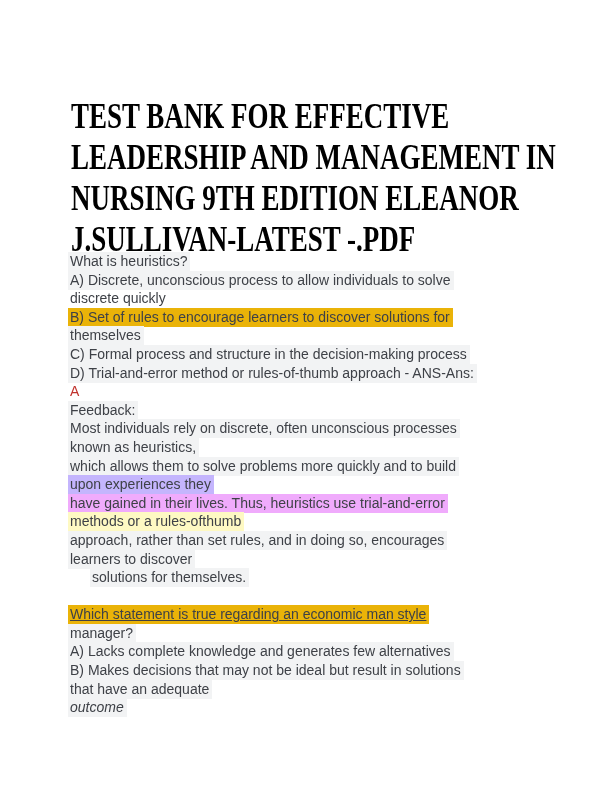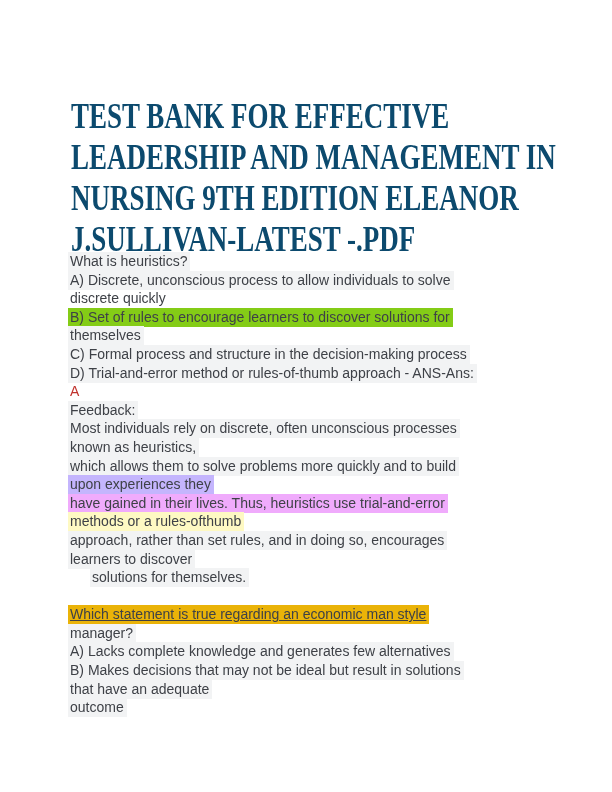--- a/index.html
+++ b/index.html
@@ -61,48 +61,48 @@
   }
   .doc-body .answer {
     color: #c0312c;
   }
 </style>
 </head>
 <body>
 
 <div class="page">
 
-  <h1 class="doc-title" style="color: #0c4a6e;">
+  <h1 class="doc-title" style="color: #000000;">
     <div class="tline"><span>TEST BANK FOR EFFECTIVE</span></div>
     <div class="tline"><span>LEADERSHIP AND MANAGEMENT IN</span></div>
     <div class="tline"><span>NURSING 9TH EDITION ELEANOR</span></div>
     <div class="tline"><span>J.SULLIVAN-LATEST -.PDF</span></div>
   </h1>
 
   <div class="doc-body" style="color: rgb(62, 65, 71);">
       <div class="line"><span class="hl" style="background: rgb(242, 243, 244);">What is heuristics?</span></div>
       <div class="line"><span class="hl" style="background: rgb(242, 243, 244);">A) Discrete, unconscious process to allow individuals to solve</span></div>
       <div class="line"><span class="plain">discrete quickly</span></div>
-      <div class="line"><span class="hl" style="background: #84cc16;">B) Set of rules to encourage learners to discover solutions for</span></div>
+      <div class="line"><span class="hl" style="background: #eab308;">B) Set of rules to encourage learners to discover solutions for</span></div>
       <div class="line"><span class="hl" style="background: rgb(242, 243, 244);">themselves</span></div>
       <div class="line"><span class="hl" style="background: rgb(242, 243, 244);">C) Formal process and structure in the decision-making process</span></div>
       <div class="line"><span class="hl" style="background: rgb(242, 243, 244);">D) Trial-and-error method or rules-of-thumb approach - ANS-Ans:</span></div>
       <div class="line"><span class="plain answer" style="color: rgb(192, 49, 44);">A</span></div>
       <div class="line"><span class="hl" style="background: rgb(242, 243, 244);">Feedback:</span></div>
       <div class="line"><span class="hl" style="background: rgb(242, 243, 244);">Most individuals rely on discrete, often unconscious processes</span></div>
       <div class="line"><span class="hl" style="background: rgb(242, 243, 244);">known as heuristics,</span></div>
       <div class="line"><span class="hl" style="background: rgb(242, 243, 244);">which allows them to solve problems more quickly and to build</span></div>
       <div class="line"><span class="hl" style="background: #c4b5fd;">upon experiences they</span></div>
       <div class="line"><span class="hl" style="background: #f0abfc;">have gained in their lives. Thus, heuristics use trial-and-error</span></div>
       <div class="line"><span class="hl" style="background: #fef9c3;">methods or a rules-ofthumb</span></div>
       <div class="line"><span class="hl" style="background: rgb(242, 243, 244);">approach, rather than set rules, and in doing so, encourages</span></div>
       <div class="line"><span class="hl" style="background: rgb(242, 243, 244);">learners to discover</span></div>
       <div class="line"><span class="hl" style="background: rgb(242, 243, 244); margin-left: 20px;">solutions for themselves.</span></div>
       <div class="line"></div>
       <div class="line"><span class="hl" style="background: #eab308; text-decoration: underline;">Which statement is true regarding an economic man style</span></div>
       <div class="line"><span class="hl" style="background: rgb(242, 243, 244);">manager?</span></div>
       <div class="line"><span class="hl" style="background: rgb(242, 243, 244);">A) Lacks complete knowledge and generates few alternatives</span></div>
       <div class="line"><span class="hl" style="background: rgb(242, 243, 244); text-align: right;">B) Makes decisions that may not be ideal but result in solutions</span></div>
       <div class="line"><span class="hl" style="background: rgb(242, 243, 244);">that have an adequate</span></div>
-      <div class="line"><span class="hl" style="background: rgb(242, 243, 244);">outcome</span></div>
+      <div class="line"><span class="hl" style="background: rgb(242, 243, 244); font-style: italic;">outcome</span></div>
     </div>
 
 </div>
 
 </body></html>

